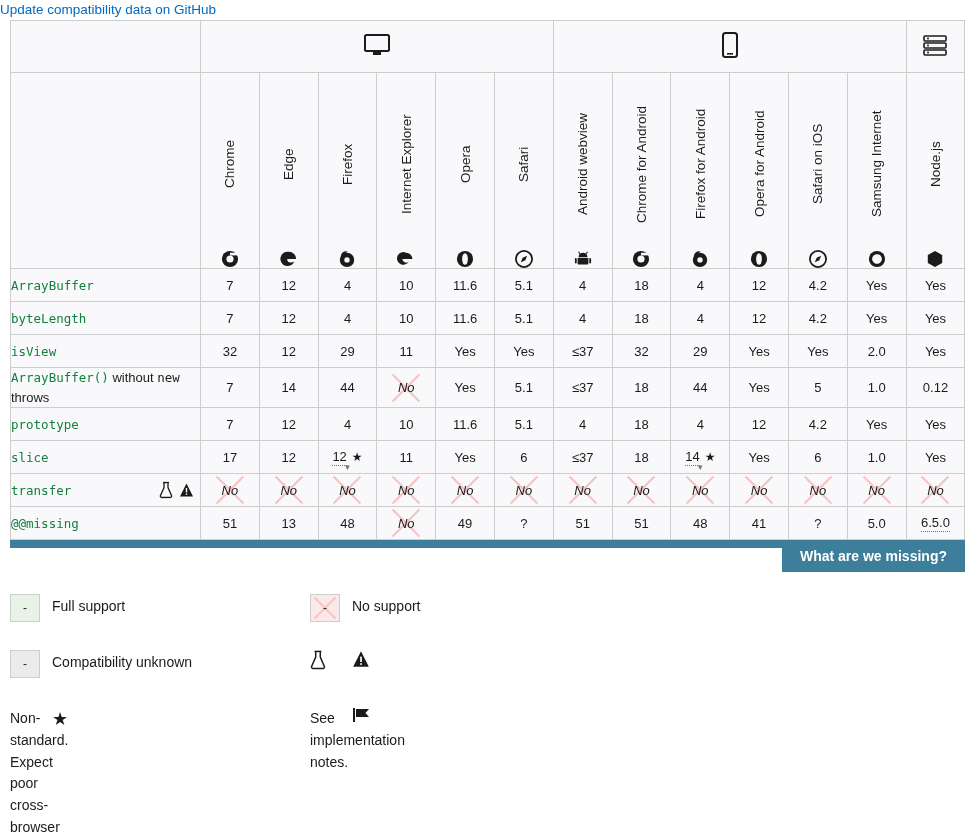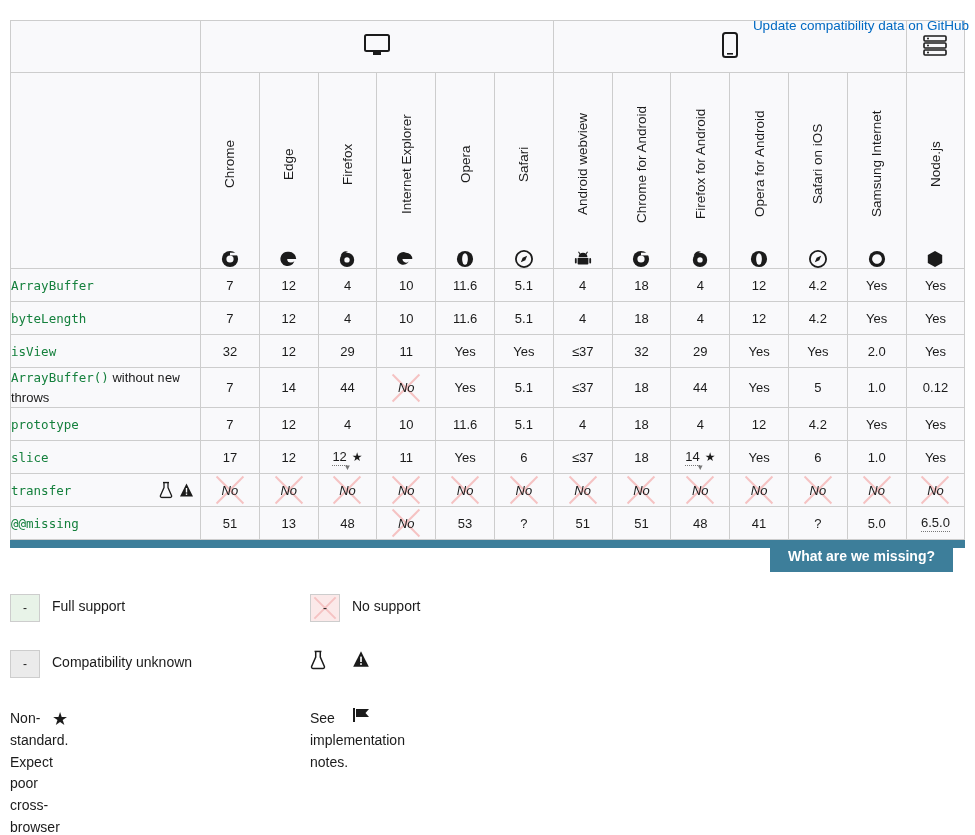--- a/index.html
+++ b/index.html
@@ -10,22 +10,21 @@
     font-family: "Liberation Sans", sans-serif;
     color: #1b1b1b;
   }
   #page {
     position: relative;
     width: 975px;
     height: 835px;
     overflow: hidden;
   }
   .update-link-row {
-    text-align: right;
-    padding: 16px 6px 2px 0;
+    padding: 0 6px 2px 0;
     height: 20px;
   }
   .update-link {
     color: #0069c2;
     font-size: 13.5px;
     text-decoration: none;
     cursor: pointer;
   }
 
   table.bc-table {
@@ -156,21 +155,21 @@
   }
   .teal-bar {
     position: absolute;
     left: 0; top: 0;
     width: 955px;
     height: 8px;
     background: #3d7e9a;
   }
   .missing-btn {
     position: absolute;
-    right: 12px; top: 0;
+    right: 0; top: 0;
     height: 32px;
     background: #3d7e9a;
     color: #ffffff;
     font-size: 14px;
     font-weight: bold;
     padding: 0 18px;
     display: flex;
     align-items: center;
     justify-content: center;
     border: none;
@@ -519,21 +518,21 @@
       </tr>
 
       <tr>
         <td class="feat-cell">
           <code>@@missing</code>
         </td>
         <td class="sup yes"><span class="val">51</span></td>
         <td class="sup yes"><span class="val">13</span></td>
         <td class="sup yes"><span class="val">48</span></td>
         <td class="sup no"><span class="val">No</span></td>
-        <td class="sup yes"><span class="val">53</span></td>
+        <td class="sup yes"><span class="val">49</span></td>
         <td class="sup unk"><span class="val">?</span></td>
         <td class="sup yes"><span class="val">51</span></td>
         <td class="sup yes"><span class="val">51</span></td>
         <td class="sup yes"><span class="val">48</span></td>
         <td class="sup yes"><span class="val">41</span></td>
         <td class="sup unk"><span class="val">?</span></td>
         <td class="sup yes"><span class="val">5.0</span></td>
         <td class="sup yes"><span class="val dotted">6.5.0</span></td>
       </tr>
     </tbody>

